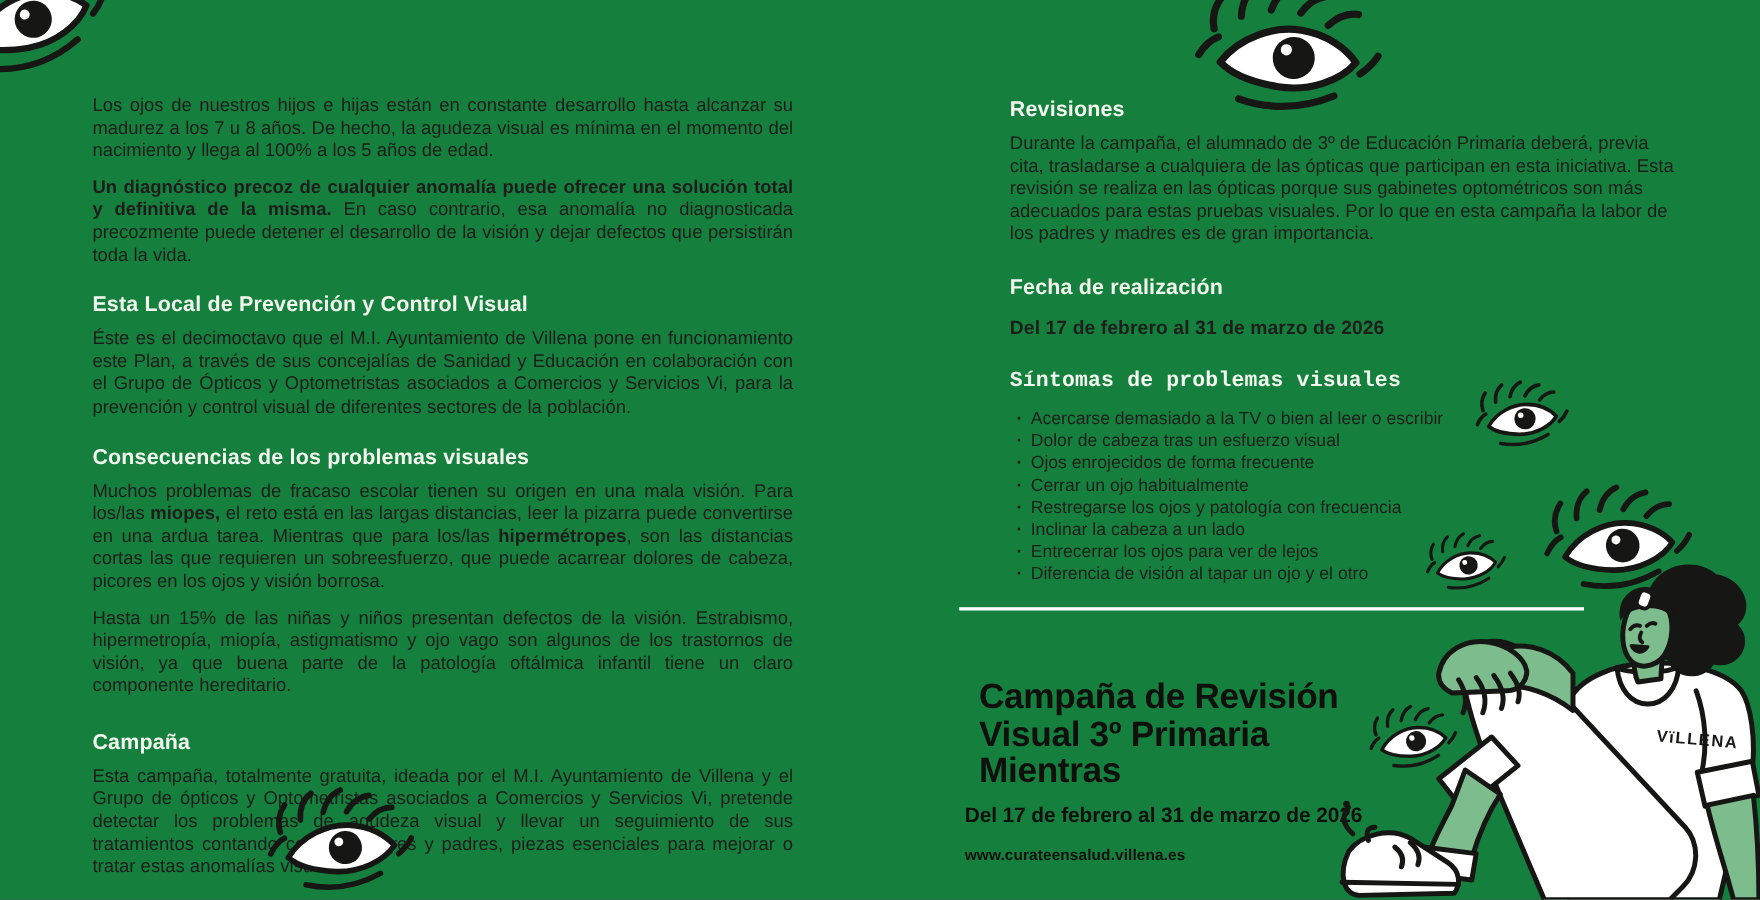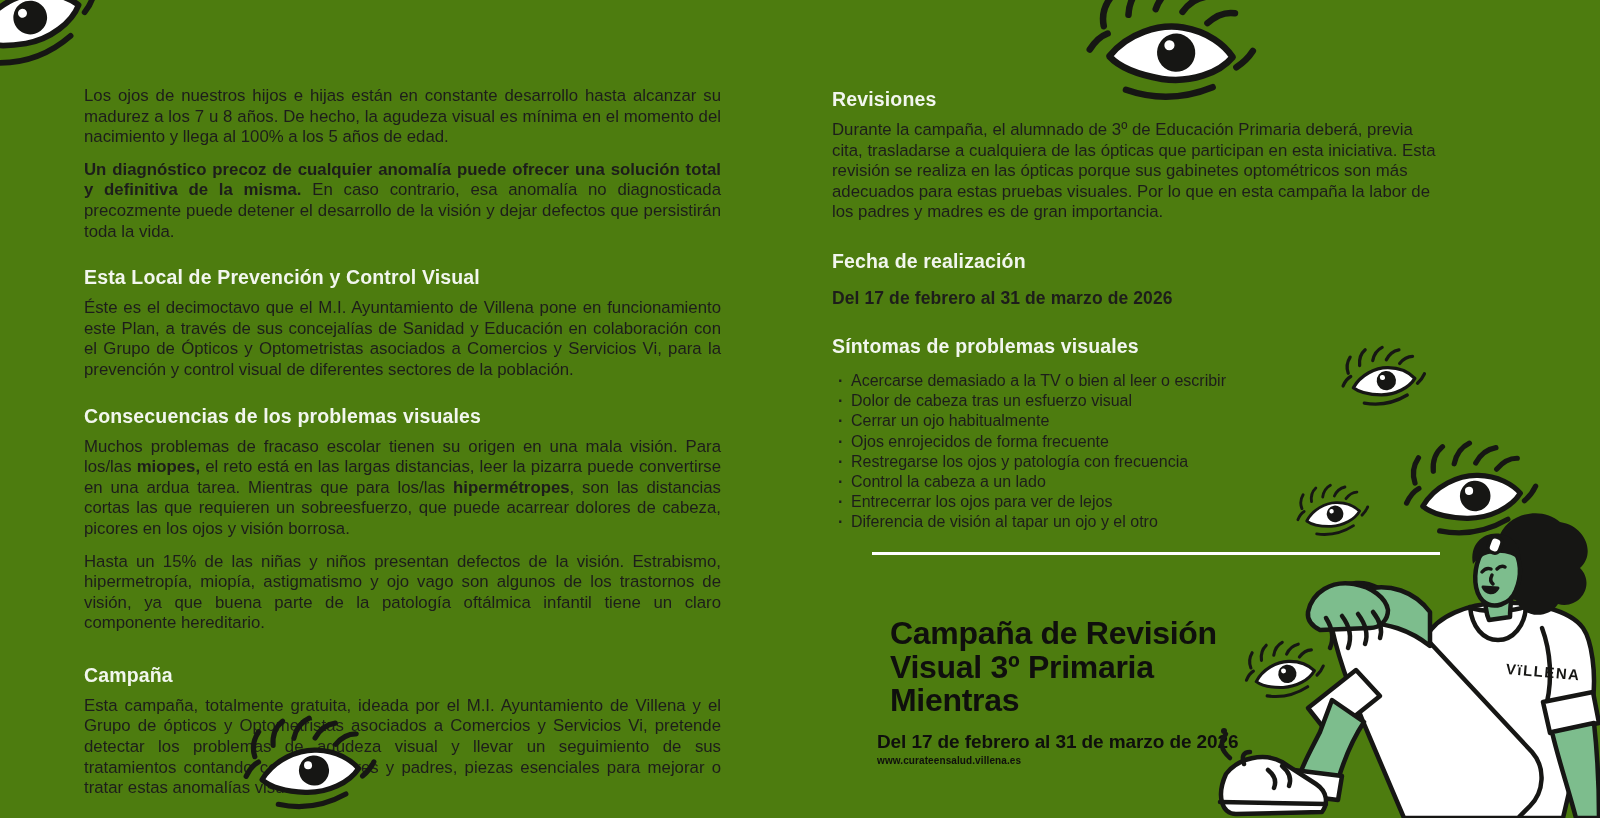--- a/index.html
+++ b/index.html
@@ -1,39 +1,39 @@
 <!DOCTYPE html>
 <html><head>
 <meta charset="utf-8">
 <style>
   html,body{margin:0;padding:0;background:#555;}
   .page{
     position:relative;width:1600px;height:818px;overflow:hidden;
-    background:#4d7c0f;color:#1d1d1b;
+    background:#15803d;color:#1d1d1b;
     font-family:"Liberation Sans","DejaVu Sans",sans-serif;
   }
   .col{position:absolute;}
   .col-left{left:84px;top:86px;width:637px;}
-  .col-right{left:832px;top:88px;width:615px;}
+  .col-right{left:918px;top:88px;width:615px;}
   p.body{font-size:16.8px;line-height:20.6px;margin:0 0 12px 0;}
   .col-left p.body{text-align:justify;}
   h3.sec{
     font-size:19.5px;line-height:22px;font-weight:bold;letter-spacing:.15px;
     color:#f2f6ee;margin:24px 0 10px 0;
   }
   h3.first{margin-top:0;}
   .bold{font-weight:bold;}
   .date-strong{font-size:17.5px;font-weight:bold;margin:16px 0 6px 0;letter-spacing:.1px;}
   ul.symptoms{list-style:none;margin:14px 0 0 0;padding:0 0 0 6px;font-size:16px;line-height:20.2px;}
   ul.symptoms .bullet{display:inline-block;width:13px;font-weight:bold;}
   .divider{position:absolute;left:872px;top:552px;width:568px;height:3px;background:#ffffff;}
   .hero{position:absolute;left:877px;top:604px;width:540px;color:#0f0f0d;}
   .hero h1{font-size:32px;line-height:33.5px;margin:13px;font-weight:bold;letter-spacing:-.3px;}
   .hero-date{font-size:19px;font-weight:bold;margin-top:9px;letter-spacing:-.1px;}
-  .hero-url{font-size:10px;font-weight:bold;margin-top:2px;letter-spacing:.1px;}
+  .hero-url{font-size:14px;font-weight:bold;margin-top:16px;letter-spacing:.1px;}
   .eye{position:absolute;z-index:1;}
   .woman{position:absolute;left:1180px;top:440px;width:420px;height:378px;z-index:2;}
   svg{display:block;overflow:visible;}
   .defs{position:absolute;width:0;height:0;}
 </style>
 </head>
 <body>
 
 <div class="page">
 
@@ -72,28 +72,28 @@
     <p class="body">Esta campaña, totalmente gratuita, ideada por el M.I. Ayuntamiento de Villena y el Grupo de ópticos y Optometristas asociados a Comercios y Servicios Vi, pretende detectar los problemas de agudeza visual y llevar un seguimiento de sus tratamientos contando con las madres y padres, piezas esenciales para mejorar o tratar estas anomalías visuales.</p>
   </div>
 
   <div class="col col-right">
     <h3 class="sec first">Revisiones</h3>
     <p class="body">Durante la campaña, el alumnado de 3º de Educación Primaria deberá, previa cita, trasladarse a cualquiera de las ópticas que participan en esta iniciativa. Esta revisión se realiza en las ópticas porque sus gabinetes optométricos son más adecuados para estas pruebas visuales. Por lo que en esta campaña la labor de los padres y madres es de gran importancia.</p>
 
     <h3 class="sec" style="margin-top:27px;">Fecha de realización</h3>
     <p class="date-strong">Del 17 de febrero al 31 de marzo de 2026</p>
 
-    <h3 class="sec" style="margin-top:26px;">Síntomas de problemas visuales</h3>
+    <h3 class="sec" style="margin-top:26px;font-family:Liberation Mono, monospace;">Síntomas de problemas visuales</h3>
     <ul class="symptoms">
       <li><span class="bullet">·</span><span>Acercarse demasiado a la TV o bien al leer o escribir</span></li>
       <li><span class="bullet">·</span><span>Dolor de cabeza tras un esfuerzo visual</span></li>
+      <li><span class="bullet">·</span><span>Ojos enrojecidos de forma frecuente</span></li>
       <li><span class="bullet">·</span><span>Cerrar un ojo habitualmente</span></li>
-      <li><span class="bullet">·</span><span>Ojos enrojecidos de forma frecuente</span></li>
       <li><span class="bullet">·</span><span>Restregarse los ojos y patología con frecuencia</span></li>
-      <li><span class="bullet">·</span><span>Control la cabeza a un lado</span></li>
+      <li><span class="bullet">·</span><span>Inclinar la cabeza a un lado</span></li>
       <li><span class="bullet">·</span><span>Entrecerrar los ojos para ver de lejos</span></li>
       <li><span class="bullet">·</span><span>Diferencia de visión al tapar un ojo y el otro</span></li>
     </ul>
   </div>
 
   <div class="divider"></div>
 
   <div class="hero">
     <h1>
       <div>Campaña de Revisión</div>

